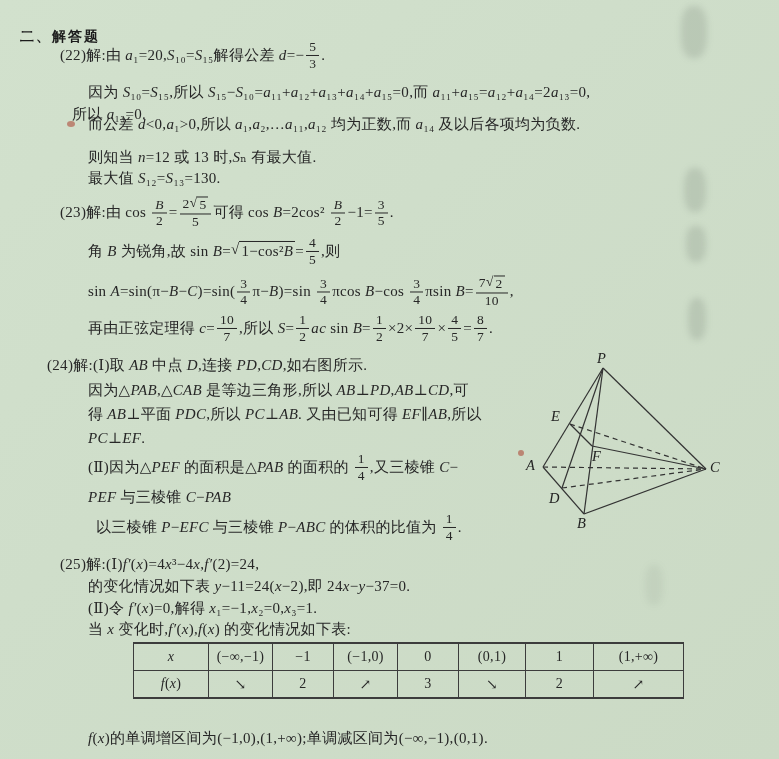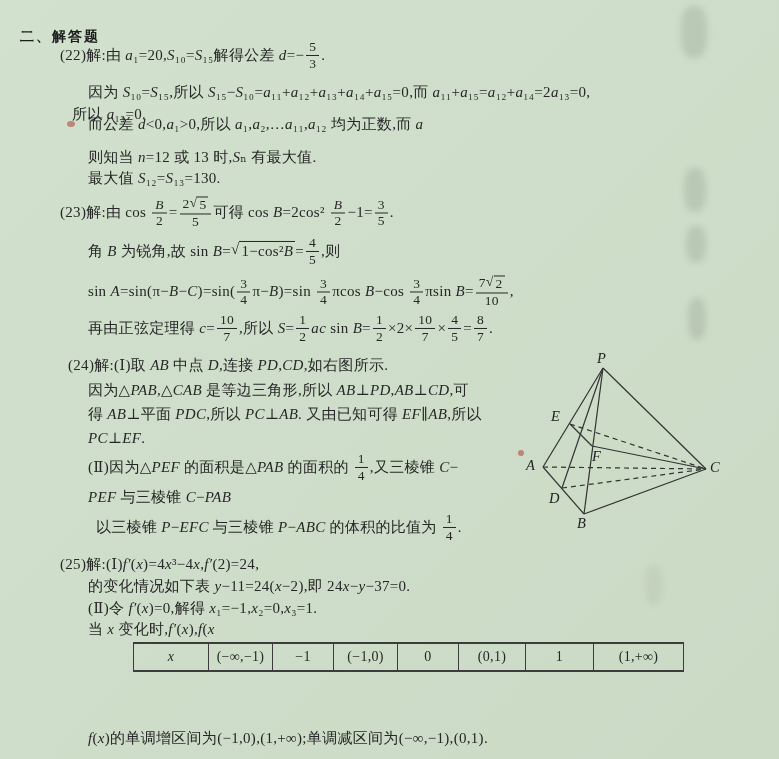--- a/index.html
+++ b/index.html
@@ -43,41 +43,41 @@
 </head>
 <body>
 
 <div class="page">
 
   <div class="title">二、解答题</div>
 
   <div class="line" style="left:60px;top:55px"><span>(22)解:由 </span><span class="it">a</span><span>₁=20,</span><span class="it">S</span><span>₁₀=</span><span class="it">S</span><span>₁₅解得公差 </span><span class="it">d</span><span>=−</span><span class="fr"><span class="fn"><span>5</span></span><span class="fd"><span>3</span></span></span><span>.</span></div>
   <div class="line" style="left:88px;top:92px"><span>因为 </span><span class="it">S</span><span>₁₀=</span><span class="it">S</span><span>₁₅,所以 </span><span class="it">S</span><span>₁₅−</span><span class="it">S</span><span>₁₀=</span><span class="it">a</span><span>₁₁+</span><span class="it">a</span><span>₁₂+</span><span class="it">a</span><span>₁₃+</span><span class="it">a</span><span>₁₄+</span><span class="it">a</span><span>₁₅=0,而 </span><span class="it">a</span><span>₁₁+</span><span class="it">a</span><span>₁₅=</span><span class="it">a</span><span>₁₂+</span><span class="it">a</span><span>₁₄=2</span><span class="it">a</span><span>₁₃=0,</span></div>
   <div class="line" style="left:72px;top:114px"><span>所以 </span><span class="it">a</span><span>₁₃=0.</span></div>
-  <div class="line" style="left:88px;top:124px"><span>而公差 </span><span class="it">d</span><span>&lt;0,</span><span class="it">a</span><span>₁&gt;0,所以 </span><span class="it">a</span><span>₁,</span><span class="it">a</span><span>₂,…</span><span class="it">a</span><span>₁₁,</span><span class="it">a</span><span>₁₂ 均为正数,而 </span><span class="it">a</span></div>
+  <div class="line" style="left:88px;top:124px"><span>而公差 </span><span class="it">d</span><span>&lt;0,</span><span class="it">a</span><span>₁&gt;0,所以 </span><span class="it">a</span><span>₁,</span><span class="it">a</span><span>₂,…</span><span class="it">a</span><span>₁₁,</span><span class="it">a</span><span>₁₂ 均为正数,而 </span><span class="it">a</span><span>₁₄ 及以后各项均为负数.</span></div>
   <div class="line" style="left:88px;top:157px"><span>则知当 </span><span class="it">n</span><span>=12 或 13 时,</span><span class="it">S</span><span>ₙ 有最大值.</span></div>
   <div class="line" style="left:88px;top:178px"><span>最大值 </span><span class="it">S</span><span>₁₂=</span><span class="it">S</span><span>₁₃=130.</span></div>
 
   <div class="line" style="left:60px;top:213px"><span>(23)解:由 </span><span>cos</span><span> </span><span class="fr"><span class="fn"><span class="it">B</span></span><span class="fd"><span>2</span></span></span><span>=</span><span class="fr"><span class="fn"><span>2</span><span class="rad"><span class="rsym">√</span><span class="rbar"><span>5</span></span></span></span><span class="fd"><span>5</span></span></span><span>可得 </span><span>cos</span><span> </span><span class="it">B</span><span>=2</span><span>cos</span><span>² </span><span class="fr"><span class="fn"><span class="it">B</span></span><span class="fd"><span>2</span></span></span><span>−1=</span><span class="fr"><span class="fn"><span>3</span></span><span class="fd"><span>5</span></span></span><span>.</span></div>
   <div class="line" style="left:88px;top:251px"><span>角 </span><span class="it">B</span><span> 为锐角,故 </span><span>sin</span><span> </span><span class="it">B</span><span>=</span><span class="rad"><span class="rsym">√</span><span class="rbar"><span>1−</span><span>cos</span><span>²</span><span class="it">B</span></span></span><span>=</span><span class="fr"><span class="fn"><span>4</span></span><span class="fd"><span>5</span></span></span><span>,则</span></div>
   <div class="line" style="left:88px;top:292px"><span>sin</span><span> </span><span class="it">A</span><span>=</span><span>sin</span><span>(π−</span><span class="it">B</span><span>−</span><span class="it">C</span><span>)=</span><span>sin</span><span>(</span><span class="fr"><span class="fn"><span>3</span></span><span class="fd"><span>4</span></span></span><span>π−</span><span class="it">B</span><span>)=</span><span>sin</span><span> </span><span class="fr"><span class="fn"><span>3</span></span><span class="fd"><span>4</span></span></span><span>π</span><span>cos</span><span> </span><span class="it">B</span><span>−</span><span>cos</span><span> </span><span class="fr"><span class="fn"><span>3</span></span><span class="fd"><span>4</span></span></span><span>π</span><span>sin</span><span> </span><span class="it">B</span><span>=</span><span class="fr"><span class="fn"><span>7</span><span class="rad"><span class="rsym">√</span><span class="rbar"><span>2</span></span></span></span><span class="fd"><span>10</span></span></span><span>,</span></div>
   <div class="line" style="left:88px;top:328px"><span>再由正弦定理得 </span><span class="it">c</span><span>=</span><span class="fr"><span class="fn"><span>10</span></span><span class="fd"><span>7</span></span></span><span>,所以 </span><span class="it">S</span><span>=</span><span class="fr"><span class="fn"><span>1</span></span><span class="fd"><span>2</span></span></span><span class="it">ac</span><span> </span><span>sin</span><span> </span><span class="it">B</span><span>=</span><span class="fr"><span class="fn"><span>1</span></span><span class="fd"><span>2</span></span></span><span>×2×</span><span class="fr"><span class="fn"><span>10</span></span><span class="fd"><span>7</span></span></span><span>×</span><span class="fr"><span class="fn"><span>4</span></span><span class="fd"><span>5</span></span></span><span>=</span><span class="fr"><span class="fn"><span>8</span></span><span class="fd"><span>7</span></span></span><span>.</span></div>
 
-  <div class="line" style="left:68px;top:365px"><span>(24)解:(Ⅰ)取 </span><span class="it">AB</span><span> 中点 </span><span class="it">D</span><span>,连接 </span><span class="it">PD</span><span>,</span><span class="it">CD</span><span>,如右图所示.</span></div>
+  <div class="line" style="left:47px;top:365px"><span>(24)解:(Ⅰ)取 </span><span class="it">AB</span><span> 中点 </span><span class="it">D</span><span>,连接 </span><span class="it">PD</span><span>,</span><span class="it">CD</span><span>,如右图所示.</span></div>
   <div class="line" style="left:88px;top:390px"><span>因为△</span><span class="it">PAB</span><span>,△</span><span class="it">CAB</span><span> 是等边三角形,所以 </span><span class="it">AB</span><span>⊥</span><span class="it">PD</span><span>,</span><span class="it">AB</span><span>⊥</span><span class="it">CD</span><span>,可</span></div>
   <div class="line" style="left:88px;top:414px"><span>得 </span><span class="it">AB</span><span>⊥平面 </span><span class="it">PDC</span><span>,所以 </span><span class="it">PC</span><span>⊥</span><span class="it">AB</span><span>. 又由已知可得 </span><span class="it">EF</span><span>∥</span><span class="it">AB</span><span>,所以</span></div>
   <div class="line" style="left:88px;top:438px"><span class="it">PC</span><span>⊥</span><span class="it">EF</span><span>.</span></div>
   <div class="line" style="left:88px;top:467px"><span>(Ⅱ)因为△</span><span class="it">PEF</span><span> 的面积是△</span><span class="it">PAB</span><span> 的面积的 </span><span class="fr"><span class="fn"><span>1</span></span><span class="fd"><span>4</span></span></span><span>,又三棱锥 </span><span class="it">C</span><span>−</span></div>
   <div class="line" style="left:88px;top:497px"><span class="it">PEF</span><span> 与三棱锥 </span><span class="it">C</span><span>−</span><span class="it">PAB</span></div>
   <div class="line" style="left:96px;top:527px"><span>以三棱锥 </span><span class="it">P</span><span>−</span><span class="it">EFC</span><span> 与三棱锥 </span><span class="it">P</span><span>−</span><span class="it">ABC</span><span> 的体积的比值为 </span><span class="fr"><span class="fn"><span>1</span></span><span class="fd"><span>4</span></span></span><span>.</span></div>
 
   <div class="line" style="left:60px;top:564px"><span>(25)解:(Ⅰ)</span><span class="it">f′</span><span>(</span><span class="it">x</span><span>)=4</span><span class="it">x</span><span>³−4</span><span class="it">x</span><span>,</span><span class="it">f′</span><span>(2)=24,</span></div>
   <div class="line" style="left:88px;top:586px"><span>的变化情况如下表 </span><span class="it">y</span><span>−11=24(</span><span class="it">x</span><span>−2),即 24</span><span class="it">x</span><span>−</span><span class="it">y</span><span>−37=0.</span></div>
   <div class="line" style="left:88px;top:608px"><span>(Ⅱ)令 </span><span class="it">f′</span><span>(</span><span class="it">x</span><span>)=0,解得 </span><span class="it">x</span><span>₁=−1,</span><span class="it">x</span><span>₂=0,</span><span class="it">x</span><span>₃=1.</span></div>
-  <div class="line" style="left:88px;top:629px"><span>当 </span><span class="it">x</span><span> 变化时,</span><span class="it">f′</span><span>(</span><span class="it">x</span><span>),</span><span class="it">f</span><span>(</span><span class="it">x</span></div>
+  <div class="line" style="left:88px;top:629px"><span>当 </span><span class="it">x</span><span> 变化时,</span><span class="it">f′</span><span>(</span><span class="it">x</span><span>),</span><span class="it">f</span><span>(</span><span class="it">x</span><span>) 的变化情况如下表:</span></div>
 
   <table class="vtable">
     <colgroup>
       <col style="width:75px">
         <col style="width:64px">
         <col style="width:61px">
         <col style="width:64px">
       <col style="width:61px">
         <col style="width:67px">
         <col style="width:68px">
@@ -86,20 +86,30 @@
     <tbody>
         <tr>
           <td><span class="it">x</span></td>
           <td><span>(−∞,−1)</span></td>
           <td><span>−1</span></td>
           <td><span>(−1,0)</span></td>
           <td><span>0</span></td>
           <td><span>(0,1)</span></td>
           <td><span>1</span></td>
           <td><span>(1,+∞)</span></td>
+        </tr>
+        <tr>
+          <td><span class="it">f</span><span>(</span><span class="it">x</span><span>)</span></td>
+          <td class="arrow">↘</td>
+          <td><span>2</span></td>
+          <td class="arrow">↗</td>
+          <td><span>3</span></td>
+          <td class="arrow">↘</td>
+          <td><span>2</span></td>
+          <td class="arrow">↗</td>
         </tr>
       </tbody>
   </table>
 
   <div class="line" style="left:88px;top:738px"><span class="it">f</span><span>(</span><span class="it">x</span><span>)的单调增区间为(−1,0),(1,+∞);单调减区间为(−∞,−1),(0,1).</span></div>
 
   <div class="figure">
     <svg width="195" height="180" viewBox="0 0 195 180">
       <g stroke="#333" stroke-width="1.2" fill="none">
         <line x1="78" y1="16" x2="18" y2="115"></line>

